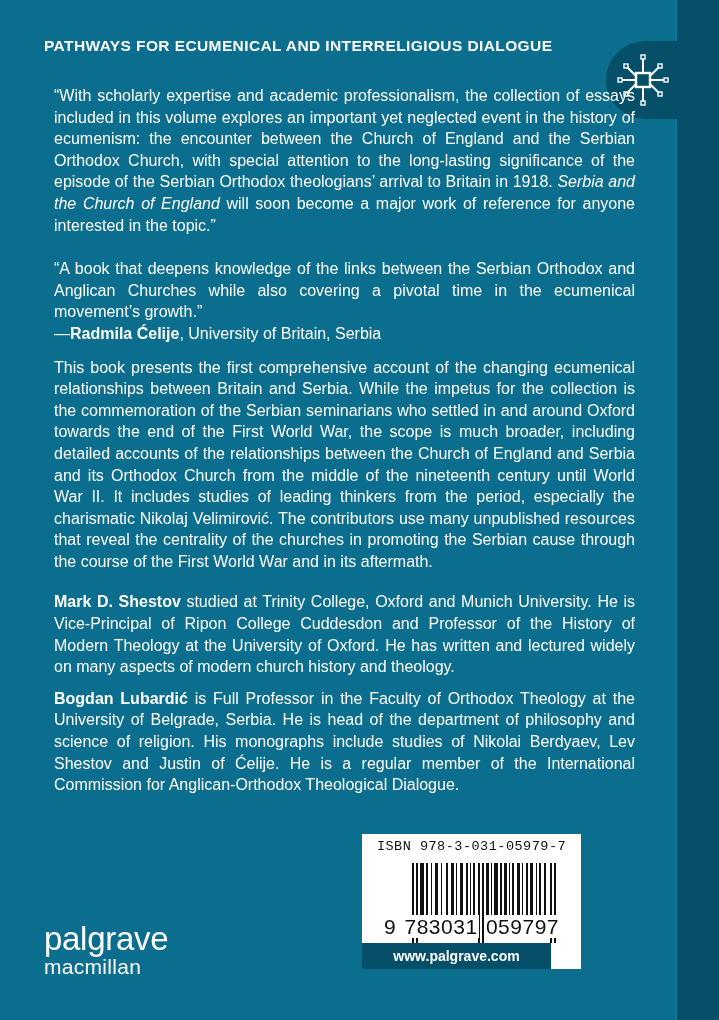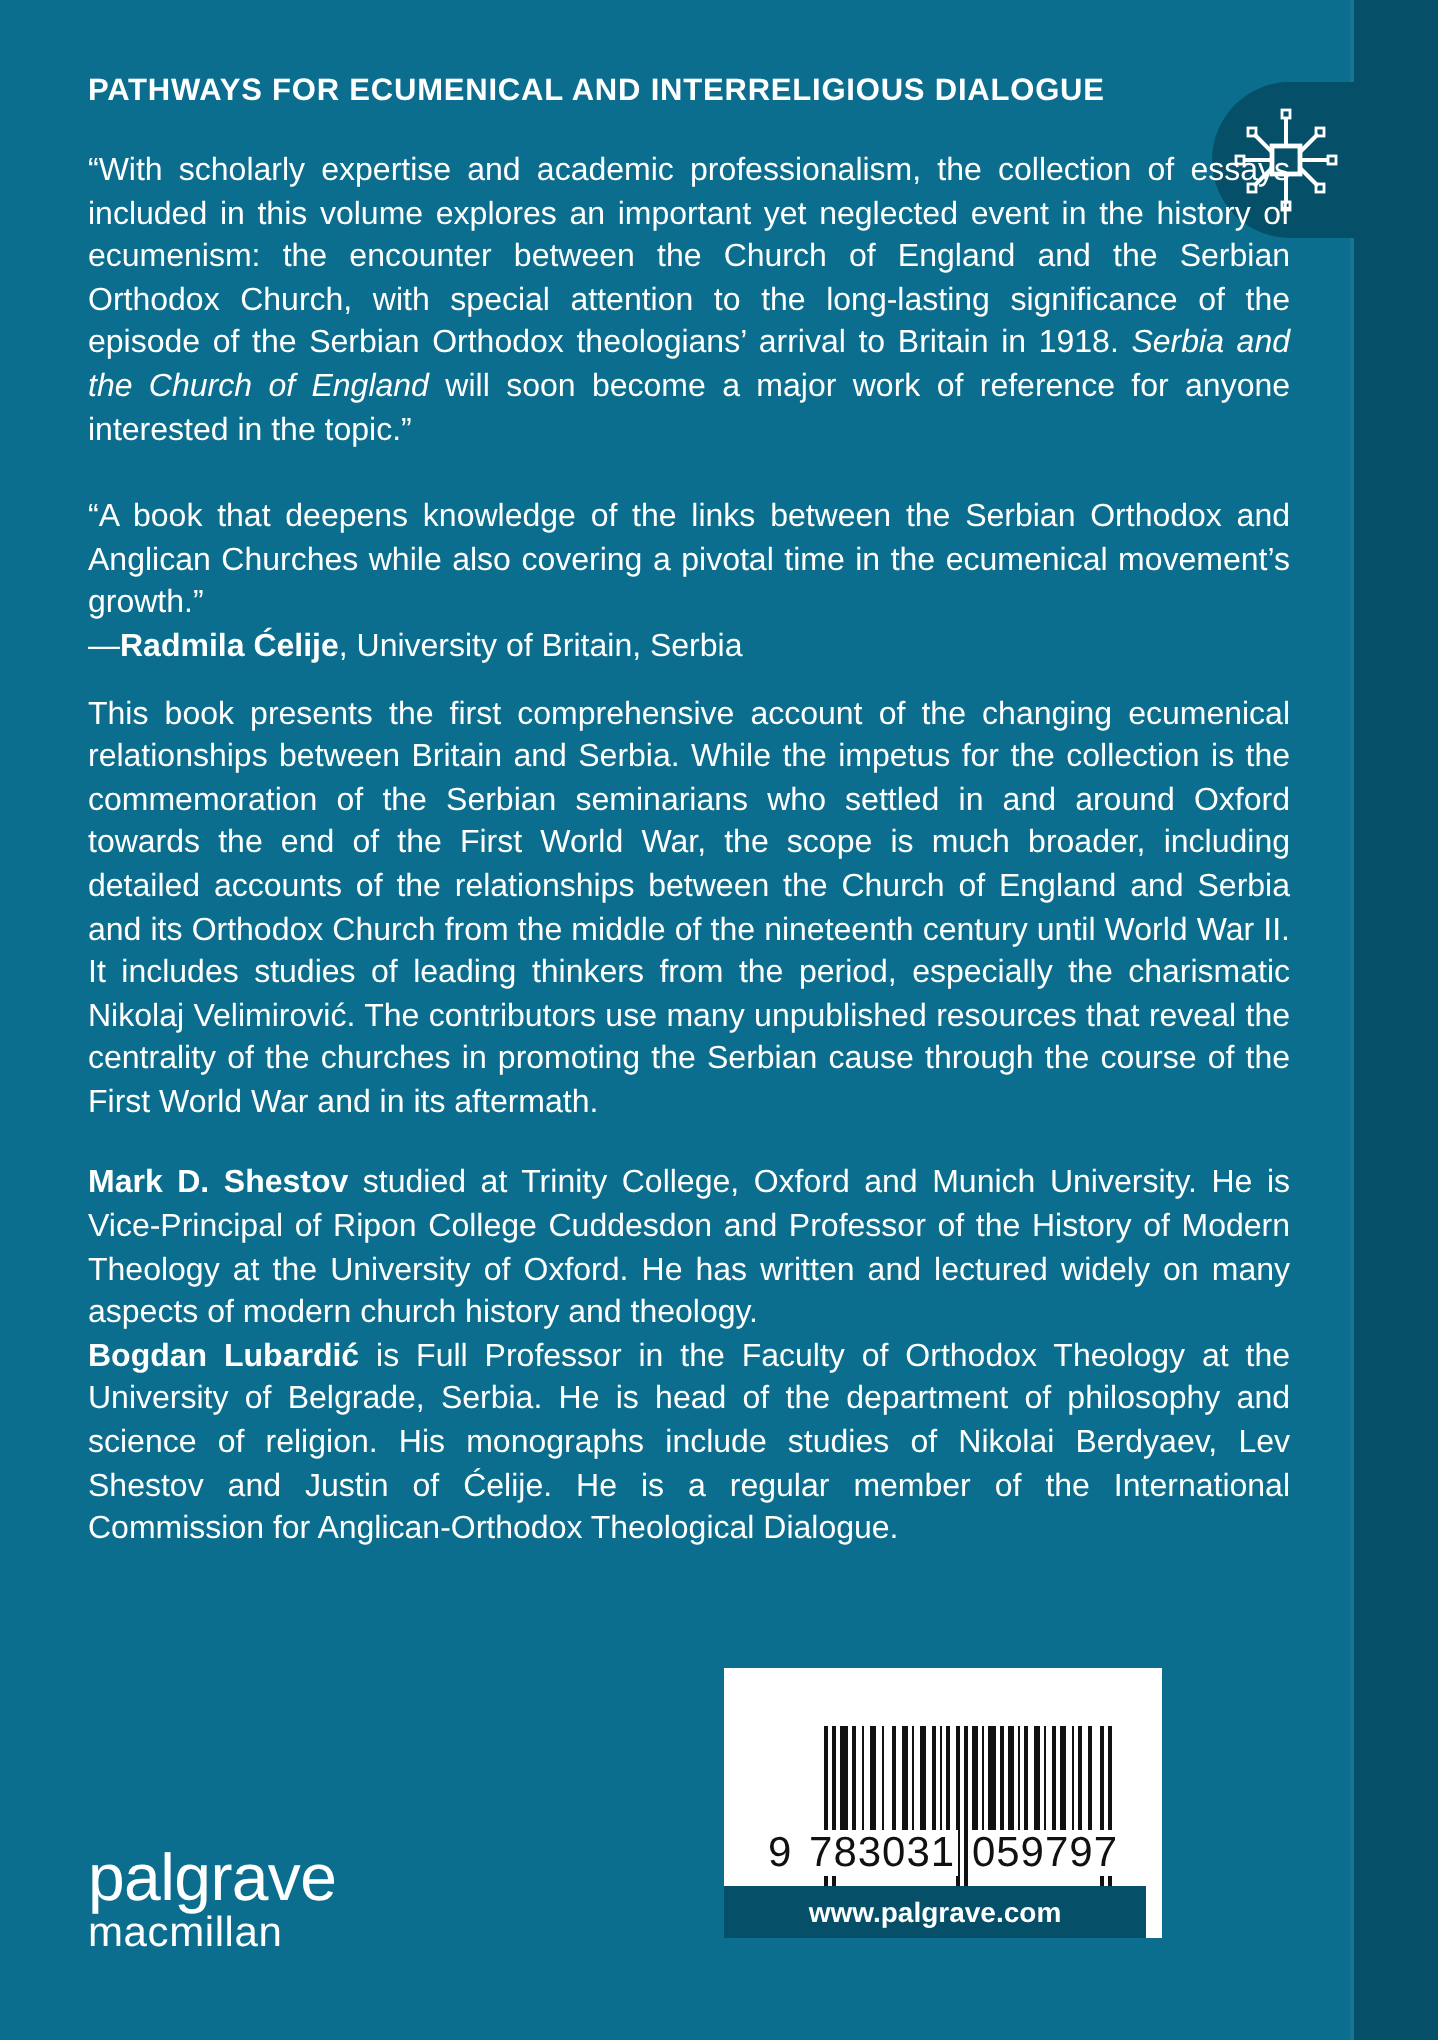--- a/index.html
+++ b/index.html
@@ -24,21 +24,21 @@
     position:absolute; left:44px; top:37px;
     font-weight:bold; font-size:15.5px; letter-spacing:0.4px;
     white-space:nowrap;
   }
   .content {
     position:absolute; left:44px; top:75px; width:601px;
     font-size:16px; line-height:21.6px;
     text-align:justify;
     transform-origin:left top;
   }
-  .content p { margin:0; }
+  .content p { margin:10px; }
   .block { margin-bottom:13px; }
   .block-gap-lg { margin-bottom:30px; }
   .attrib { text-align:left; }
   .attrib b { font-weight:bold; }
   em { font-style:italic; }
   .author-name { font-weight:bold; }
 
   .barcode-box {
     position:absolute; left:362px; top:834px; width:219px; height:135px;
     background:#ffffff;
@@ -53,21 +53,21 @@
   }
   .bars span { position:absolute; top:0; background:#111; }
   .barcode-digits {
     position:absolute; left:0; right:0; top:81px; text-align:center;
     font-family:"Liberation Sans", sans-serif; font-size:21px; color:#111;
     letter-spacing:0.5px;
     background:transparent;
   }
   .barcode-digits span { background:#fff; padding:0 1px; }
   .url-bar {
-    position:absolute; left:0; bottom:0; width:211px; height:26px;
+    position:absolute; left:0; bottom:0; width:189px; height:26px;
     background:#064f68; color:#fff;
     font-size:14px; font-weight:bold; text-align:center; line-height:26px;
   }
   .publisher-logo {
     position:absolute; left:44px; top:922px; line-height:1;
   }
   .publisher-logo .l1 { font-size:33px; letter-spacing:-0.3px; display:block; }
   .publisher-logo .l2 { font-size:21px; letter-spacing:0.3px; display:block; margin-top:1px; }
 </style>
 </head>
@@ -114,20 +114,21 @@
   <p class="block">
     <span class="author-name">Mark D. Shestov</span><span> studied at Trinity College, Oxford and Munich University. He is Vice-Principal of Ripon College Cuddesdon and Professor of the History of Modern Theology at the University of Oxford. He has written and lectured widely on many aspects of modern church history and theology.</span>
   </p>
 
   <p class="block">
     <span class="author-name">Bogdan Lubardić</span><span> is Full Professor in the Faculty of Orthodox Theology at the University of Belgrade, Serbia. He is head of the department of philosophy and science of religion. His monographs include studies of Nikolai Berdyaev, Lev Shestov and Justin of Ćelije. He is a regular member of the International Commission for Anglican-Orthodox Theological Dialogue.</span>
   </p>
 </div>
 
 <div class="barcode-box">
+  <div class="isbn-text">ISBN 978-3-031-05979-7</div>
   <div class="bars">
     <span style="left:0;width:2px;height:80px"></span>
     <span style="left:4px;width:2px;height:80px"></span>
     <span style="left:8px;width:4px;height:70px"></span>
     <span style="left:14px;width:2px;height:70px"></span>
     <span style="left:19px;width:1px;height:70px"></span>
     <span style="left:23px;width:3px;height:70px"></span>
     <span style="left:29px;width:1px;height:70px"></span>
     <span style="left:34px;width:2px;height:70px"></span>
     <span style="left:39px;width:3px;height:70px"></span>

